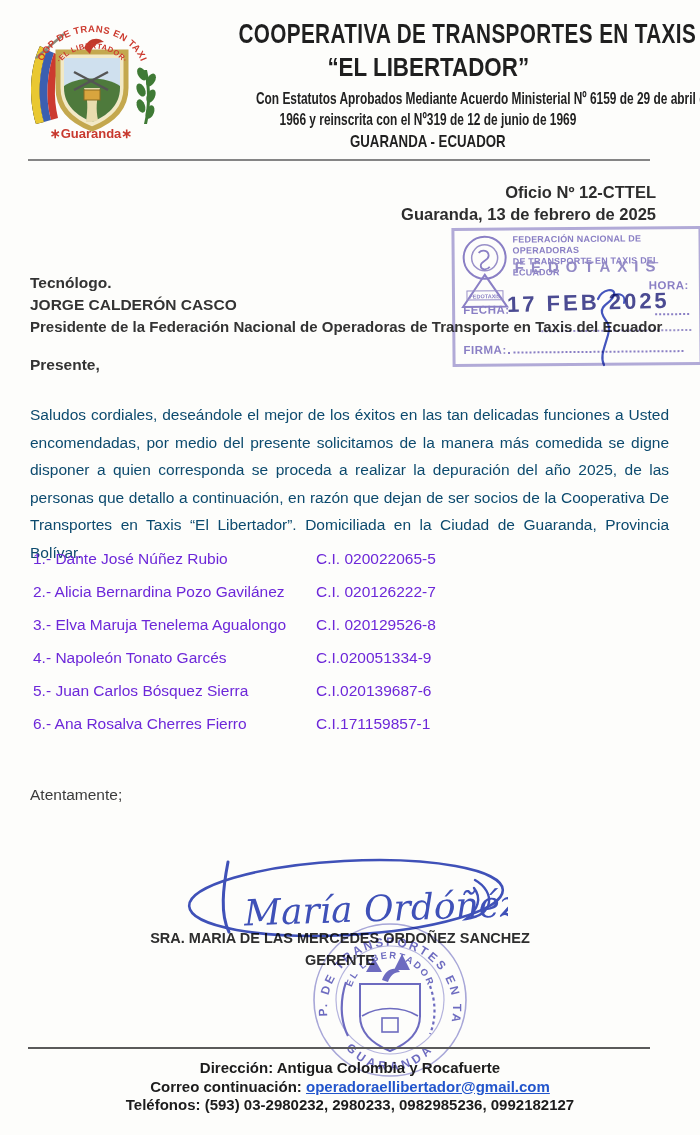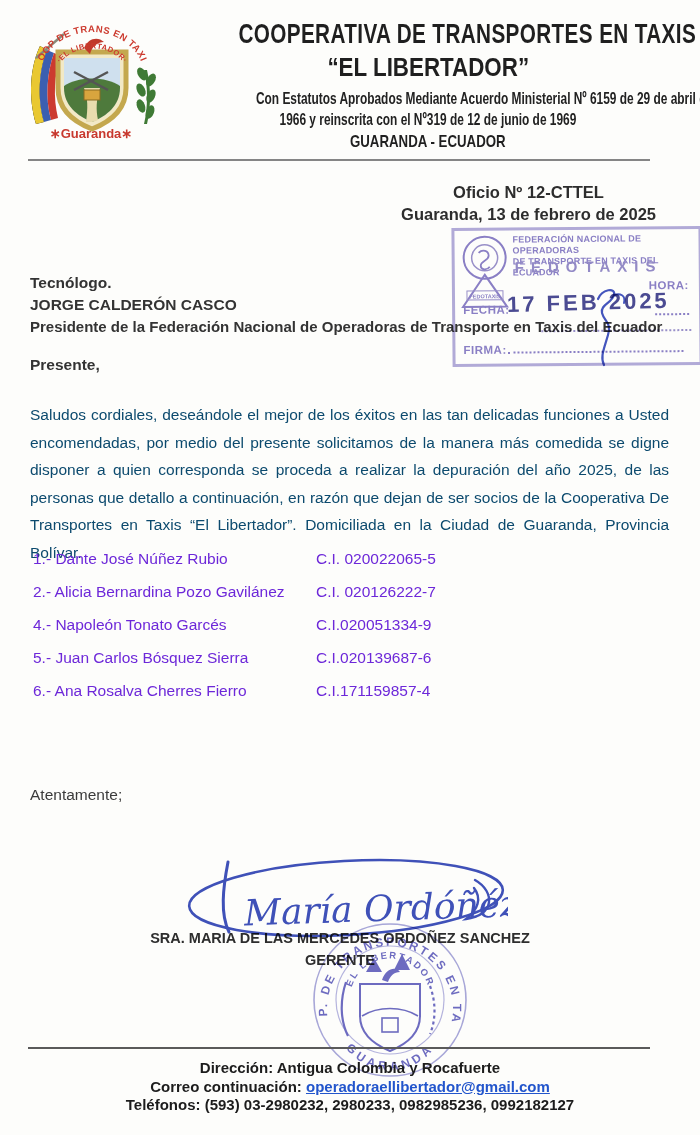--- a/index.html
+++ b/index.html
@@ -15,21 +15,21 @@
   .title1{font-size:28px;font-weight:bold;letter-spacing:.5px;}
   .title1 .condensed{transform:scaleX(.74);}
   .title2{font-size:26px;font-weight:bold;margin-top:2px;}
   .title2 .condensed{transform:scaleX(.86);}
   .subtitle{font-size:17px;font-weight:bold;line-height:21px;margin-top:5px;color:#222;}
   .subtitle .condensed{transform:scaleX(.70);}
   .location{font-size:17px;font-weight:bold;margin-top:2px;}
   .location .condensed{transform:scaleX(.78);}
   .header-rule{position:absolute;left:28px;top:159px;width:622px;border-top:2px solid #858585;}
   
-  .oficio{position:absolute;right:44px;top:181px;text-align:center;font-weight:bold;
+  .oficio{position:absolute;right:44px;top:181px;text-align:right;font-weight:bold;
           font-size:16.5px;line-height:22px;color:#2d2d2d;}
   
   .fedo{position:absolute;left:452px;top:227px;width:244px;height:133px;
         border:3px solid rgba(139,128,200,.65);mix-blend-mode:multiply;
         transform:rotate(-.5deg);color:#8b80c8;z-index:5;}
   .fedo-emblem{position:absolute;left:2px;top:2px;}
   .fedo-org{position:absolute;left:58px;top:4px;width:182px;font-size:9px;font-weight:bold;
             line-height:11px;letter-spacing:.2px;}
   .fedo-brand{position:absolute;left:60px;top:28px;font-size:15px;font-weight:bold;
               letter-spacing:7px;color:#948bc9;}
@@ -178,30 +178,34 @@
   <div class="members">
     <div class="member-row">
       <div class="member-name">1.- Dante José Núñez Rubio</div>
       <div class="member-ci">C.I. 020022065-5</div>
     </div>
     <div class="member-row">
       <div class="member-name">2.- Alicia Bernardina Pozo Gavilánez</div>
       <div class="member-ci">C.I. 020126222-7</div>
     </div>
     <div class="member-row">
+      <div class="member-name">3.- Elva Maruja Tenelema Agualongo</div>
+      <div class="member-ci">C.I. 020129526-8</div>
+    </div>
+    <div class="member-row">
       <div class="member-name">4.- Napoleón Tonato Garcés</div>
       <div class="member-ci">C.I.020051334-9</div>
     </div>
     <div class="member-row">
       <div class="member-name">5.- Juan Carlos Bósquez Sierra</div>
       <div class="member-ci">C.I.020139687-6</div>
     </div>
     <div class="member-row">
       <div class="member-name">6.- Ana Rosalva Cherres Fierro</div>
-      <div class="member-ci">C.I.171159857-4</div>
+      <div class="member-ci">C.I.171159857-1</div>
     </div>
   </div>
 
   <div class="atentamente">Atentamente;</div>
 
   <svg class="signature-svg" width="330" height="102" viewBox="0 0 330 102" xmlns="http://www.w3.org/2000/svg">
     <ellipse cx="168" cy="52" rx="157" ry="37" fill="none" stroke="#3f51bb" stroke-width="2.6" transform="rotate(-3 168 52)"></ellipse>
     <path d="M 50,16 C 45,42 42,68 51,86" fill="none" stroke="#3f51bb" stroke-width="3" stroke-linecap="round"></path>
     <text x="66" y="76" font-size="36" font-family="DejaVu Serif, serif" font-style="italic" fill="#3f51bb" transform="rotate(-2 170 60)">María Ordóñéz</text>
     <path d="M 297,34 C 318,46 316,70 288,73 C 300,64 304,52 296,42" fill="none" stroke="#3f51bb" stroke-width="2.4" stroke-linecap="round"></path>

